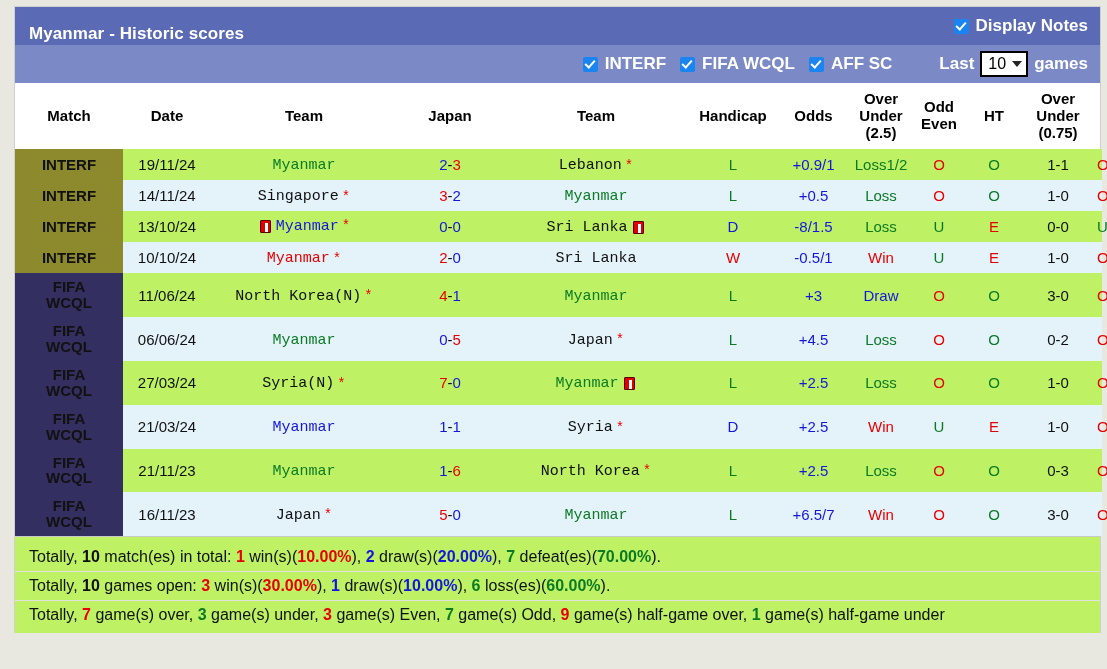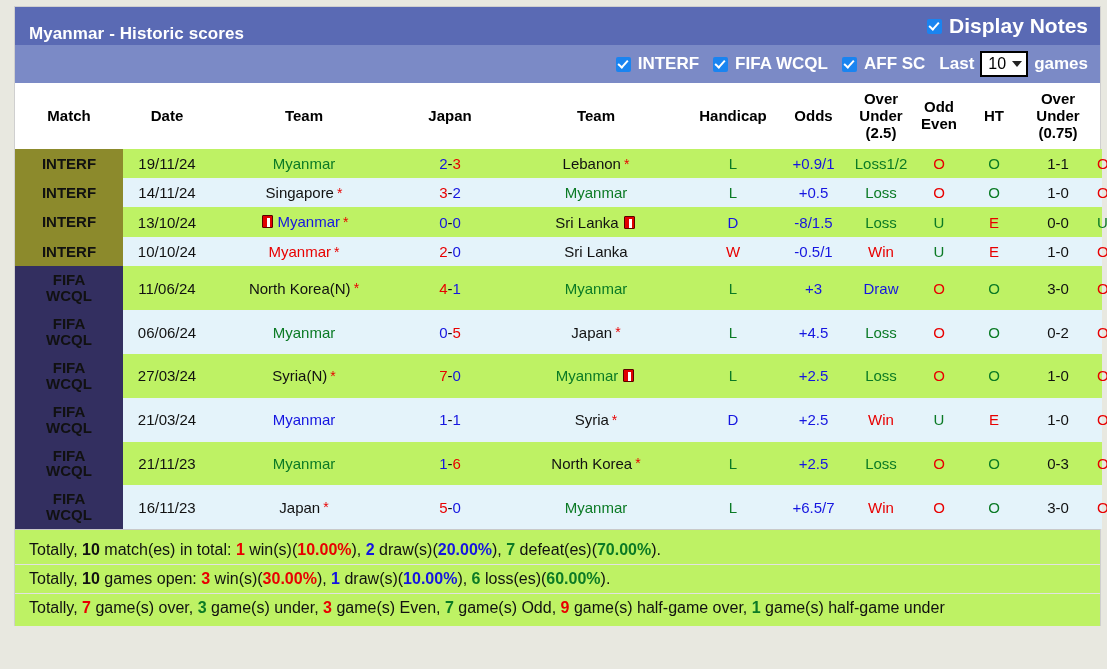--- a/index.html
+++ b/index.html
@@ -37,21 +37,21 @@
     font-size: 17px;
     font-weight: bold;
     letter-spacing: .1px;
     margin-top: 16px;
   }
   .notes-wrap {
     display: flex;
     align-items: center;
     gap: 7px;
     color: #ffffff;
-    font-size: 21px;
+    font-size: 17px;
     font-weight: bold;
   }
 
   
   .filterbar {
     background: #7b8ac6;
     height: 38px;
     display: flex;
     align-items: center;
     justify-content: flex-end;
@@ -77,21 +77,21 @@
   }
   .cbx::after {
     content: "";
     position: absolute;
     left: 4px; top: 1px;
     width: 4px; height: 8px;
     border: solid #ffffff;
     border-width: 0 2px 2px 0;
     transform: rotate(42deg);
   }
-  .last-wrap { display: flex; align-items: center; gap: 6px; }
+  .last-wrap { display: flex; align-items: center; gap: 6px; margin-left: 33px; }
   .select-box {
     background: #ffffff;
     border: 2px solid #000000;
     color: #000000;
     font-size: 16px;
     font-weight: normal;
     padding: 1px 4px 2px 6px;
     display: inline-flex;
     align-items: center;
     gap: 6px;
@@ -154,21 +154,21 @@
     position: relative;
     margin: 0 2px;
   }
   .redcard::after {
     content: "";
     position: absolute;
     left: 4px; top: 2px;
     width: 3px; height: 9px;
     background: #ffffff;
   }
-  .team-inner { display: inline-flex; align-items: center; gap: 3px; justify-content: flex-start; }
+  .team-inner { display: inline-flex; align-items: center; gap: 3px; justify-content: flex-start; font-family: Liberation Mono, monospace; }
 
   
   .footer {
     background: #bef264;
     border-top: 1px solid #c9c9c9;
     padding: 6px 0 4px 0;
   }
   .fline {
     font-size: 16px;
     color: #111111;

